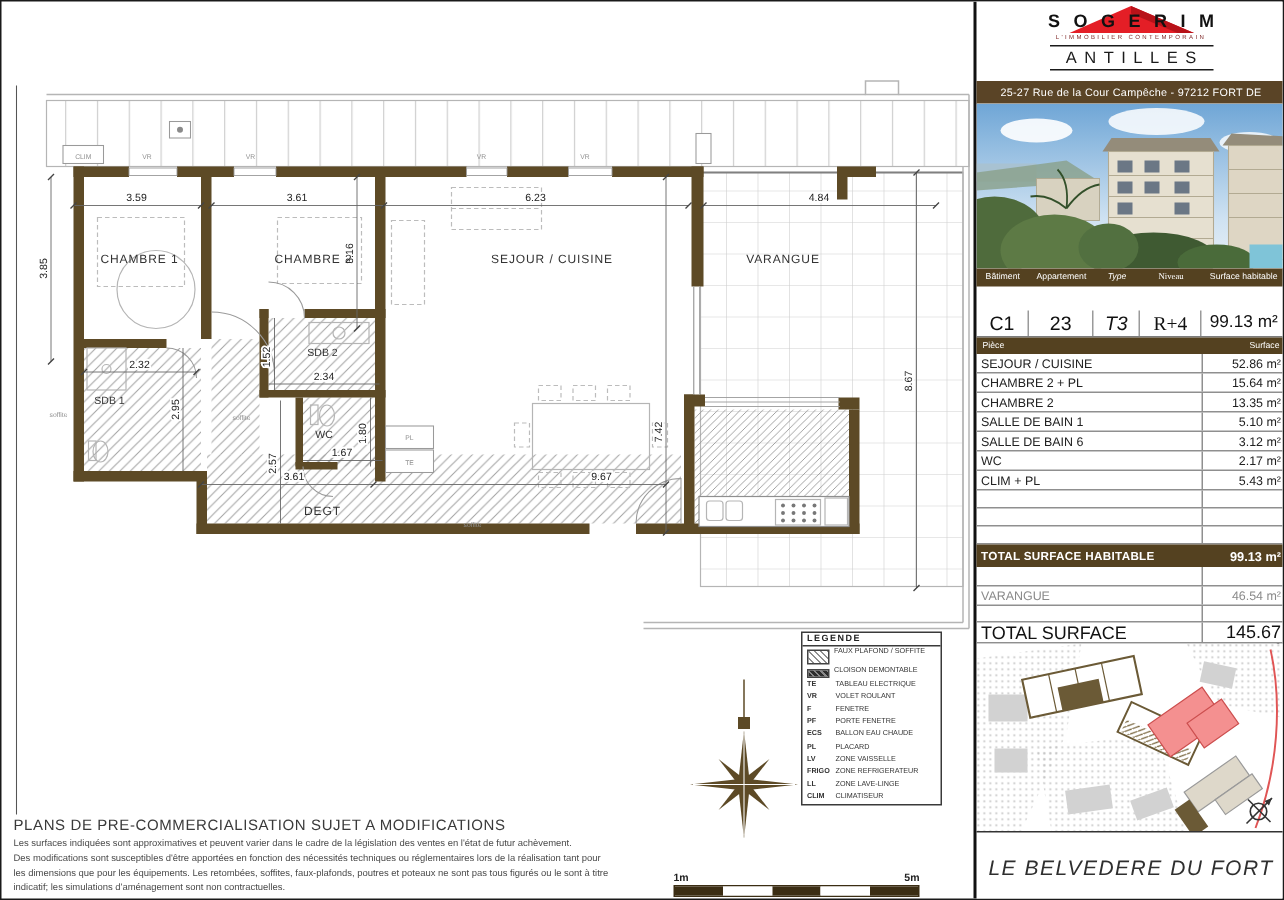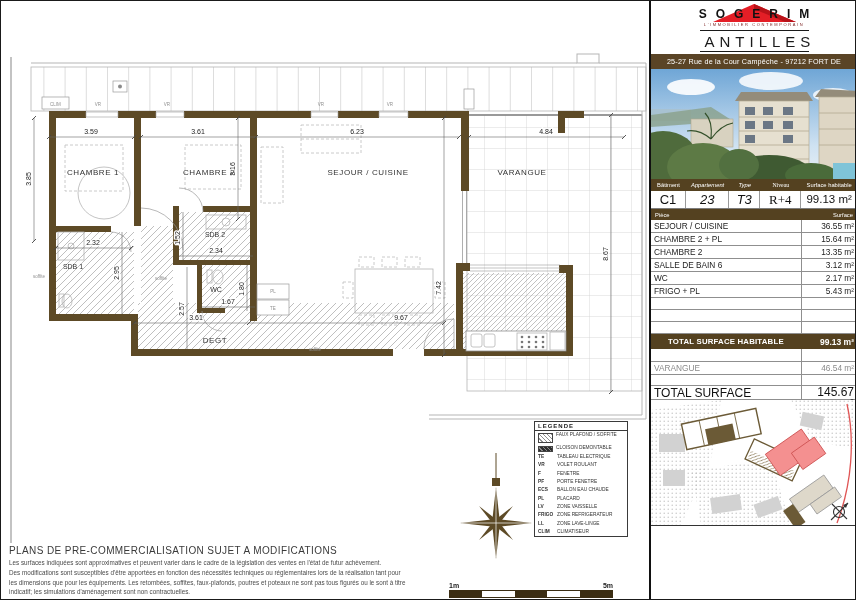--- a/index.html
+++ b/index.html
@@ -39,47 +39,47 @@
   .sb-seg:nth-child(even){background:#fff;}
   .compass{position:absolute;left:452px;top:450px;}
   
   .sidebar{position:absolute;left:648px;top:0;width:208px;height:600px;background:#fff;
            border-left:2px solid #111;box-sizing:border-box;display:flex;flex-direction:column;}
   .sb-logo{position:relative;height:53px;flex:none;}
   .logo-tri{position:absolute;left:0;top:0;}
   .logo-name{position:relative;text-align:center;font-size:12px;font-weight:bold;color:#111;
              letter-spacing:9px;padding-left:9px;margin-top:6px;}
   .logo-tag{position:relative;text-align:center;font-size:4px;letter-spacing:1.6px;color:#7a1f1f;margin-top:1px;}
-  .logo-region{position:relative;width:104px;margin:3px auto 0;text-align:center;font-size:15px;
+  .logo-region{position:relative;width:104px;margin:3px auto 0;text-align:center;font-size:11px;
                letter-spacing:5px;padding:1.5px 0 1.5px 5px;color:#1a1a1a;
                border-top:1px solid #1a1a1a;border-bottom:1px solid #1a1a1a;}
   .addr{height:15px;flex:none;background:#5a4426;color:#fff;font-size:7.2px;text-align:center;
         line-height:15px;letter-spacing:.2px;box-sizing:border-box;}
   .photo{height:110px;flex:none;overflow:hidden;}
   .ihead{height:12px;flex:none;background:#544120;display:flex;color:#fff;font-size:5.8px;
          align-items:center;text-align:center;}
   .ihead span{display:block;}
-  .c1{width:17%;}.c2{width:21%;font-style:italic;}.c3{width:15%;font-style:italic;}.c4{width:20%;font-family:Liberation Serif, serif;}.c5{width:27%;}
+  .c1{width:17%;}.c2{width:21%;}.c3{width:15%;font-style:italic;}.c4{width:20%;font-family:Liberation Serif, serif;}.c5{width:27%;}
   .ivals{height:18px;flex:none;display:flex;font-size:13px;color:#111;text-align:center;
-         border-bottom:1px solid #7d7d7d;box-sizing:border-box;}
+         border-bottom:1px solid #7d7d7d;box-sizing:border-box;margin-top:16px;}
   .ivals span{display:block;line-height:17px;border-right:1px solid #9a9a9a;box-sizing:border-box;}
   .ivals span:last-child{border-right:none;font-size:11.5px;}
   .phead{height:11px;flex:none;background:#544120;display:flex;color:#fff;font-size:5.8px;align-items:center;}
   .phead .pn{flex:1;padding-left:4px;}
   .phead .ps{width:27%;text-align:right;padding-right:4px;box-sizing:border-box;}
   .rrow{height:13px;flex:none;display:flex;align-items:center;font-size:8.3px;color:#222;
         border-bottom:1px solid #8f8f8f;box-sizing:border-box;}
   .rrow .rn{flex:1;padding-left:3px;white-space:nowrap;}
   .rrow .rv{width:27%;height:100%;text-align:right;padding-right:3px;border-left:1px solid #8f8f8f;
             box-sizing:border-box;line-height:12px;}
   .erow{height:12px;flex:none;display:flex;border-bottom:1px solid #8f8f8f;box-sizing:border-box;}
   .erow .rv{width:27%;height:100%;border-left:1px solid #8f8f8f;box-sizing:border-box;margin-left:auto;}
   .tbar{height:15px;flex:none;background:#544120;display:flex;align-items:center;color:#fff;
         font-size:7.8px;font-weight:bold;}
-  .tbar .rn{flex:1;padding-left:17px;letter-spacing:.2px;}
+  .tbar .rn{flex:1;padding-left:3px;letter-spacing:.2px;}
   .tbar .rv{width:27%;text-align:right;padding-right:3px;box-sizing:border-box;font-size:8.5px;}
   .vrow{color:#8a8a8a;}
   .trow{color:#111;font-size:12px;}
   .daterow{height:20px;flex:none;background:#544120;color:#fff;font-size:11.5px;text-align:center;
            line-height:20px;letter-spacing:.5px;}
   .map{height:126px;flex:none;border-bottom:1px solid #333;box-sizing:border-box;overflow:hidden;}
   .project{flex:1;display:flex;align-items:center;justify-content:center;font-size:14px;
            font-style:italic;letter-spacing:1px;color:#2f2f2f;}
 </style>
 </head>
@@ -480,40 +480,44 @@
       <span class="c5">99.13 m²</span>
     </div>
 
     <div class="phead">
       <span class="pn">Pièce</span>
       <span class="ps">Surface</span>
     </div>
 
     <div class="rrow">
         <span class="rn">SEJOUR / CUISINE</span>
-        <span class="rv">36.55 m²</span>
+        <span class="rv">52.86 m²</span>
       </div>
     <div class="rrow">
         <span class="rn">CHAMBRE 2 + PL</span>
         <span class="rv">15.64 m²</span>
       </div>
     <div class="rrow">
         <span class="rn">CHAMBRE 2</span>
         <span class="rv">13.35 m²</span>
       </div>
     <div class="rrow">
+        <span class="rn">SALLE DE BAIN 1</span>
+        <span class="rv">5.10 m²</span>
+      </div>
+    <div class="rrow">
         <span class="rn">SALLE DE BAIN 6</span>
         <span class="rv">3.12 m²</span>
       </div>
     <div class="rrow">
         <span class="rn">WC</span>
         <span class="rv">2.17 m²</span>
       </div>
     <div class="rrow">
-        <span class="rn">FRIGO + PL</span>
+        <span class="rn">CLIM + PL</span>
         <span class="rv">5.43 m²</span>
       </div>
 
     <div class="erow">
         <span class="rv"></span>
       </div>
     <div class="erow">
         <span class="rv"></span>
       </div>
     <div class="erow">
@@ -591,14 +595,15 @@
         <path d="M196,4 C204,40 201,84 186,123" stroke="#e05555" stroke-width="1.3" fill="none"></path>
         <g stroke="#333" stroke-width="1.1" fill="none">
           <circle cx="188" cy="112" r="5.5"></circle>
           <line x1="180" y1="120" x2="197" y2="103"></line>
           <line x1="181" y1="104" x2="196" y2="119"></line>
           <polygon points="197,103 192,105 195,108" fill="#333" stroke="none"></polygon>
         </g>
       </svg>
     </div>
 
+    <div class="project">LE BELVEDERE DU FORT</div>
   </div>
 </div>
 
 </body></html>

